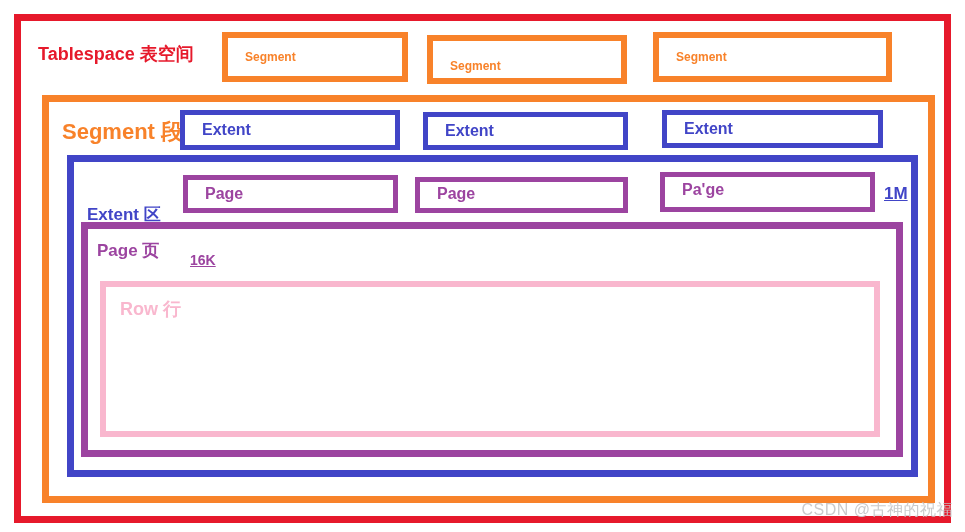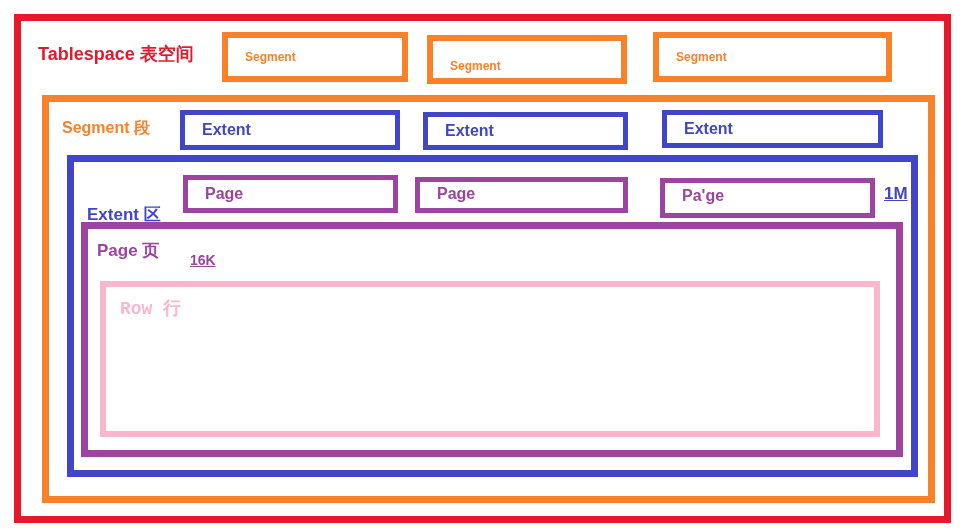--- a/index.html
+++ b/index.html
@@ -33,31 +33,31 @@
   .seg1{left:201px;top:11px;width:186px;height:50px;}
   .seg2{left:406px;top:14px;width:200px;height:49px;}
   .seg3{left:632px;top:11px;width:239px;height:50px;}
 
   .ext1{left:131px;top:8px;width:220px;height:40px;}
   .ext2{left:374px;top:10px;width:205px;height:38px;}
   .ext3{left:613px;top:8px;width:221px;height:38px;}
 
   .pg1{left:109px;top:13px;width:215px;height:38px;}
   .pg2{left:341px;top:15px;width:213px;height:36px;}
-  .pg3{left:586px;top:10px;width:215px;height:40px;margin-top:6px;}
+  .pg3{left:586px;top:10px;width:215px;height:40px;}
 
   
   .lbl{white-space:nowrap;line-height:1.15;}
   .tablespace-label{left:17px;top:23px;font-size:18px;color:var(--red,#E6192B);}
-  .segment-label{left:13px;top:17px;font-size:16px;color:var(--orange,#F8822A);}
+  .segment-label{left:13px;top:17px;font-size:22px;color:var(--orange,#F8822A);}
   .extent-label{left:13px;top:27px;font-size:17px;color:var(--blue,#4145C7);margin-top:16px;}
   .page-label{left:9px;top:12px;font-size:17px;color:var(--purple,#9C44A0);}
   .size-16k{left:102px;top:23px;font-size:14px;color:var(--purple,#9C44A0);text-decoration:underline;}
   .size-1m{left:810px;top:22px;font-size:17px;color:var(--blue,#4145C7);text-decoration:underline;}
-  .row-label{left:14px;top:12px;font-size:18px;color:var(--pink,#F9B7CE);font-family:Liberation Mono, monospace;}
+  .row-label{left:14px;top:12px;font-size:18px;color:var(--pink,#F9B7CE);}
 
   .watermark{
     right:12px;top:501px;
     font-size:16px;font-weight:normal;
     color:var(--watermark,#C8C8C8);
     opacity:0.92;
     z-index:10;
     letter-spacing:0.5px;
   }
 </style>
@@ -112,13 +112,14 @@
           <div class="abs lbl size-16k">16K</div>
 
           <div class="abs frame row-box">
             <div class="abs lbl row-label">Row 行</div>
           </div>
         </div>
       </div>
     </div>
   </div>
 
+  <div class="abs lbl watermark">CSDN @古神的祝福</div>
 </div>
 
 </body></html>

